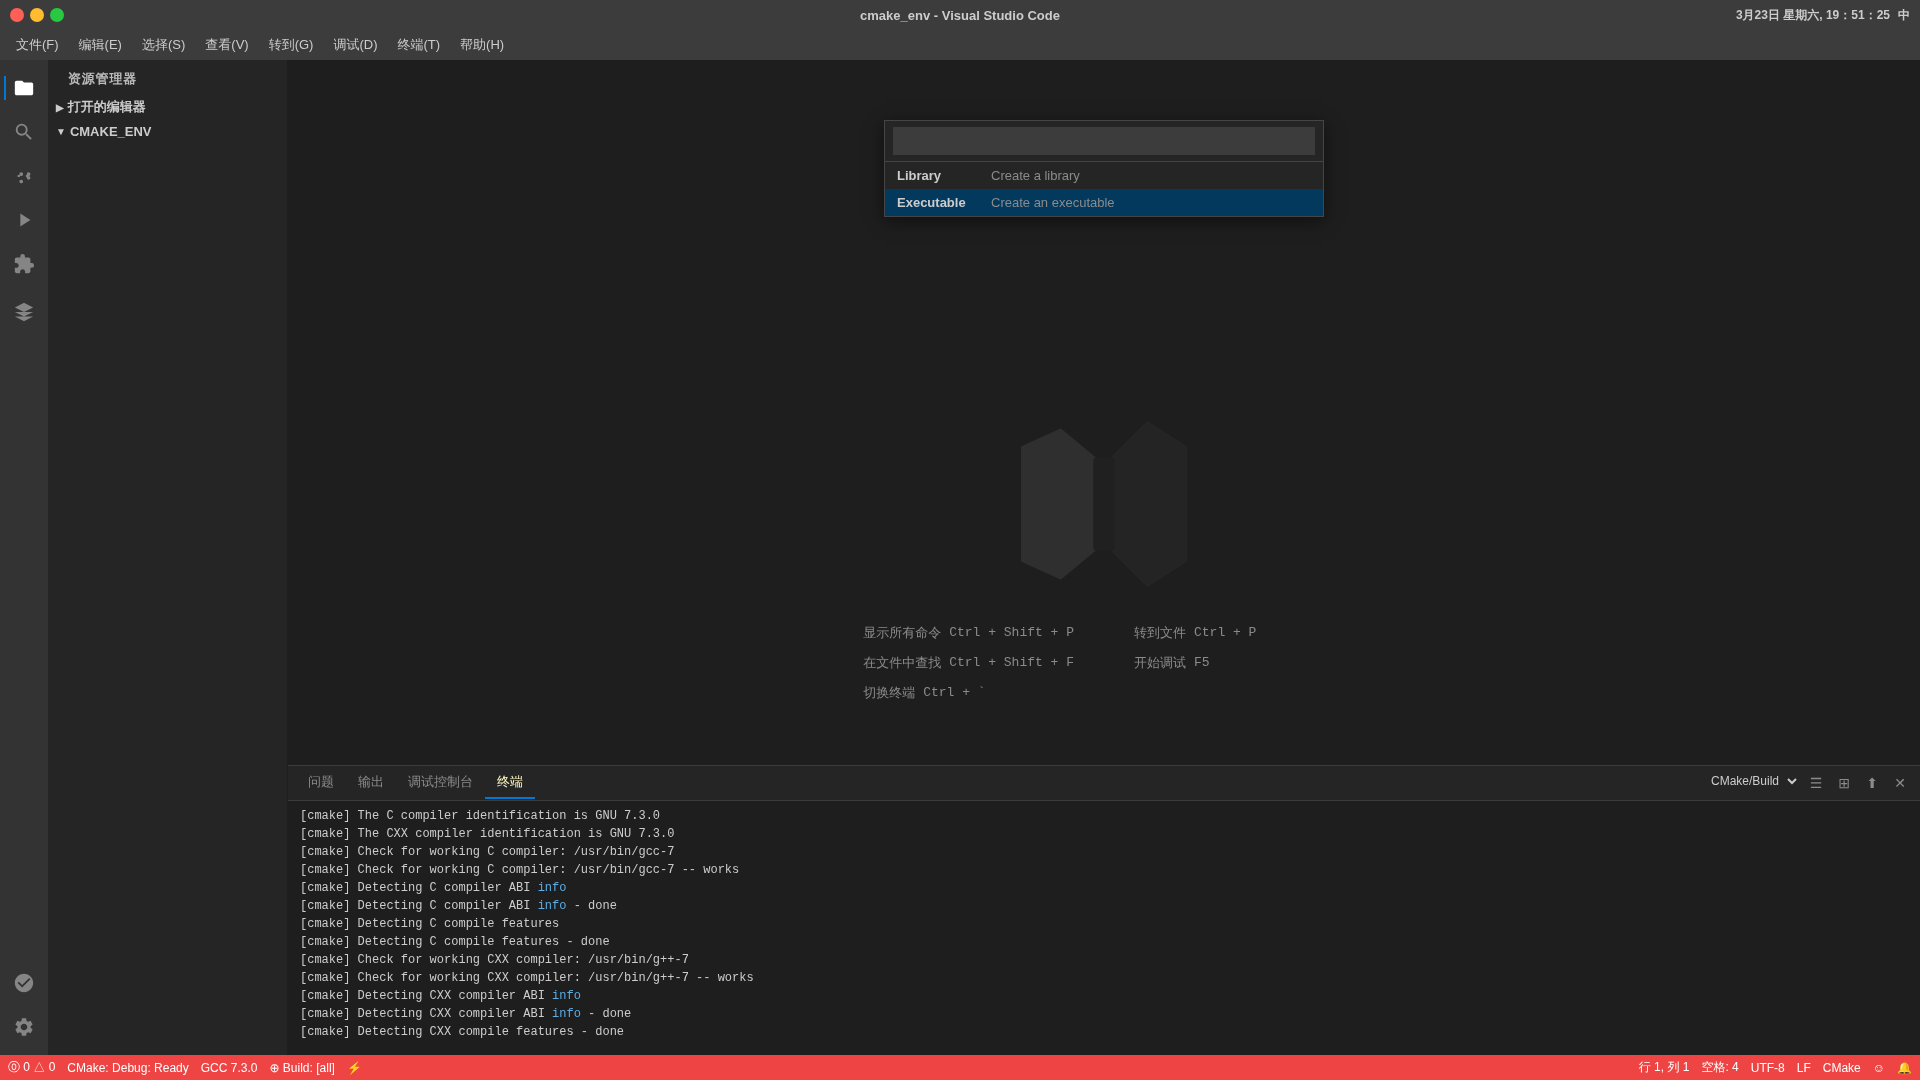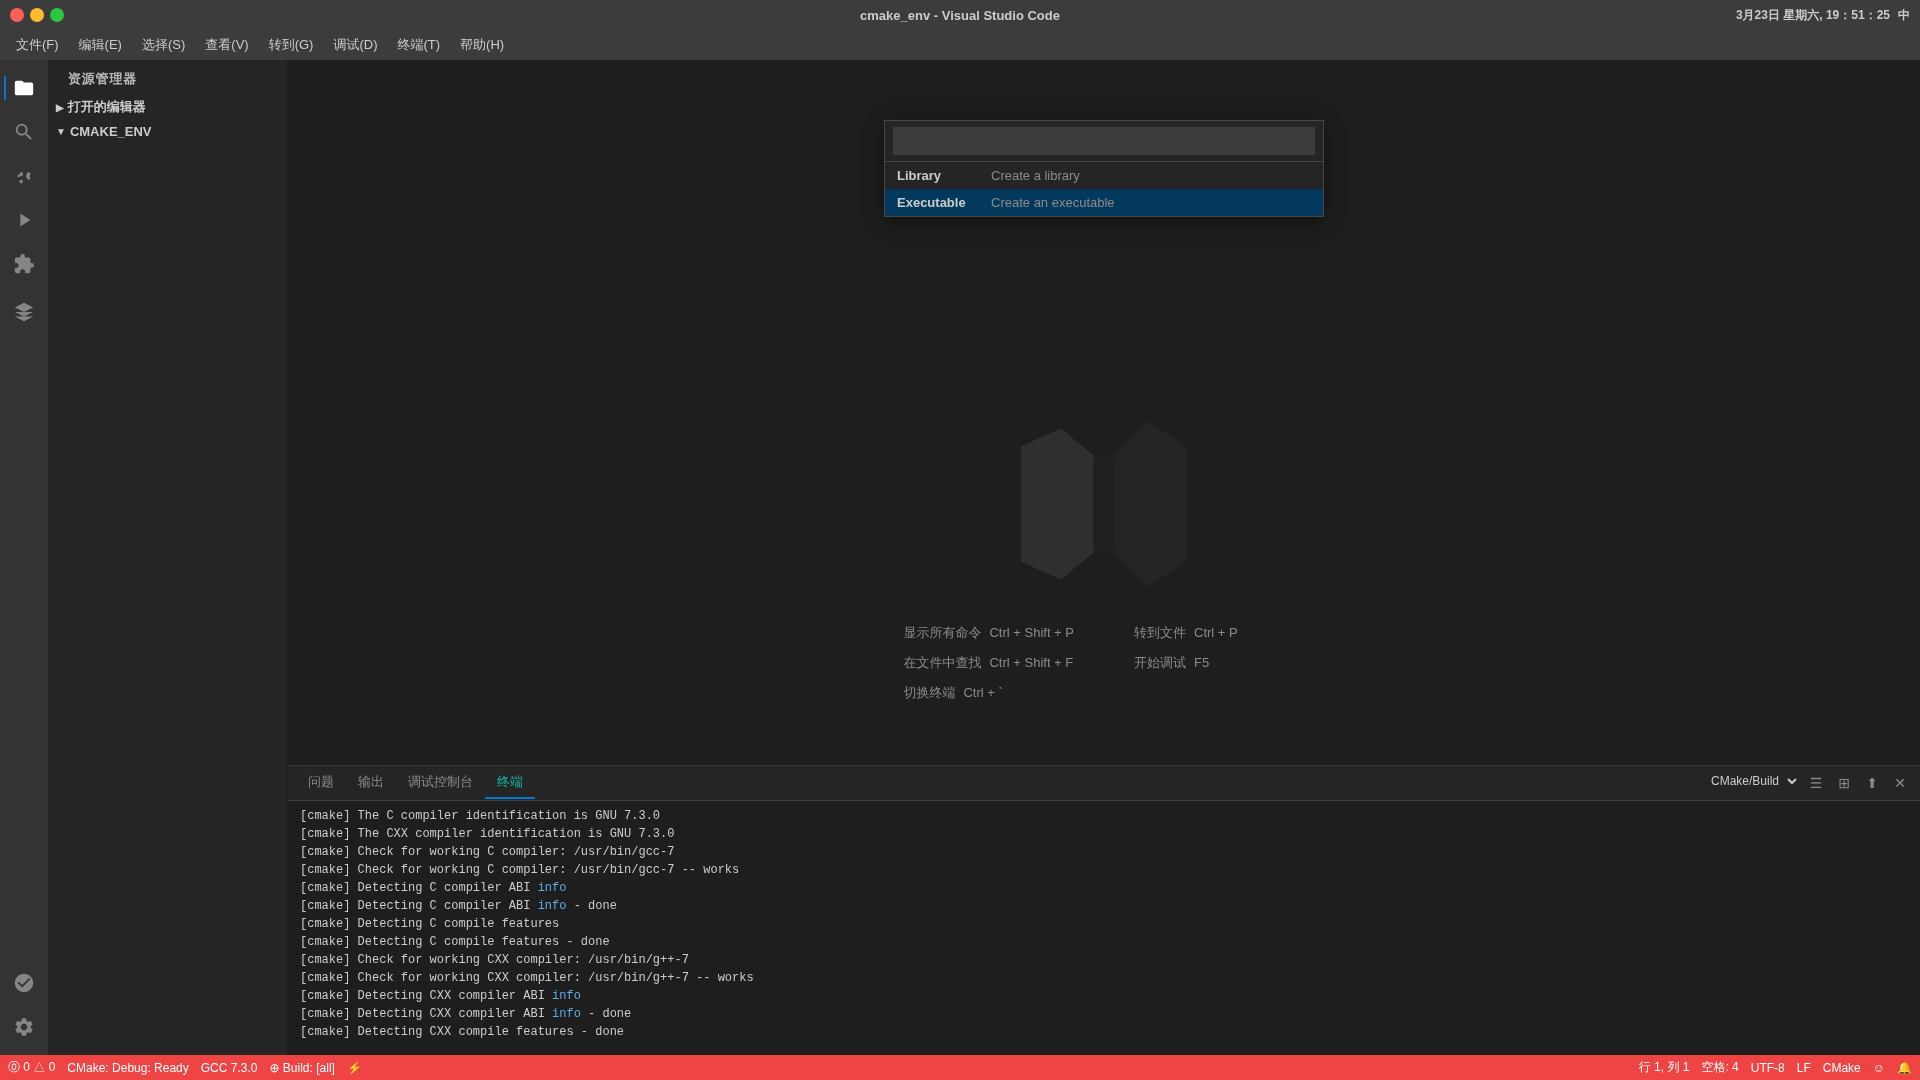--- a/index.html
+++ b/index.html
@@ -176,21 +176,21 @@
       gap: 12px 60px;
       color: #8b8b8b;
       font-size: 13px;
     }
     .shortcut-item {
       display: flex;
       align-items: center;
       gap: 8px;
     }
     .shortcut-label { color: #8b8b8b; }
-    .shortcut-key { color: #8b8b8b; }
+    .shortcut-key { color: #8b8b8b; font-family: Liberation Mono, monospace; }
 
     
     #command-dropdown {
       position: absolute;
       top: 60px;
       left: 50%;
       transform: translateX(-50%);
       width: 440px;
       background: #252526;
       border: 1px solid #454545;
@@ -251,21 +251,21 @@
       border-bottom: 1px solid #3c3c3c;
     }
     .panel-tab {
       padding: 6px 12px;
       cursor: pointer;
       color: #8b8b8b;
       font-size: 13px;
       border-bottom: 2px solid transparent;
     }
     .panel-tab.active {
-      color: #14b8a6;
+      color: #fef9c3;
       border-bottom: 2px solid #0078d4;
     }
     #panel-actions {
       margin-left: auto;
       display: flex;
       align-items: flex-start;
       gap: 4px;
     }
     .panel-action-btn {
       width: 24px; height: 24px;

